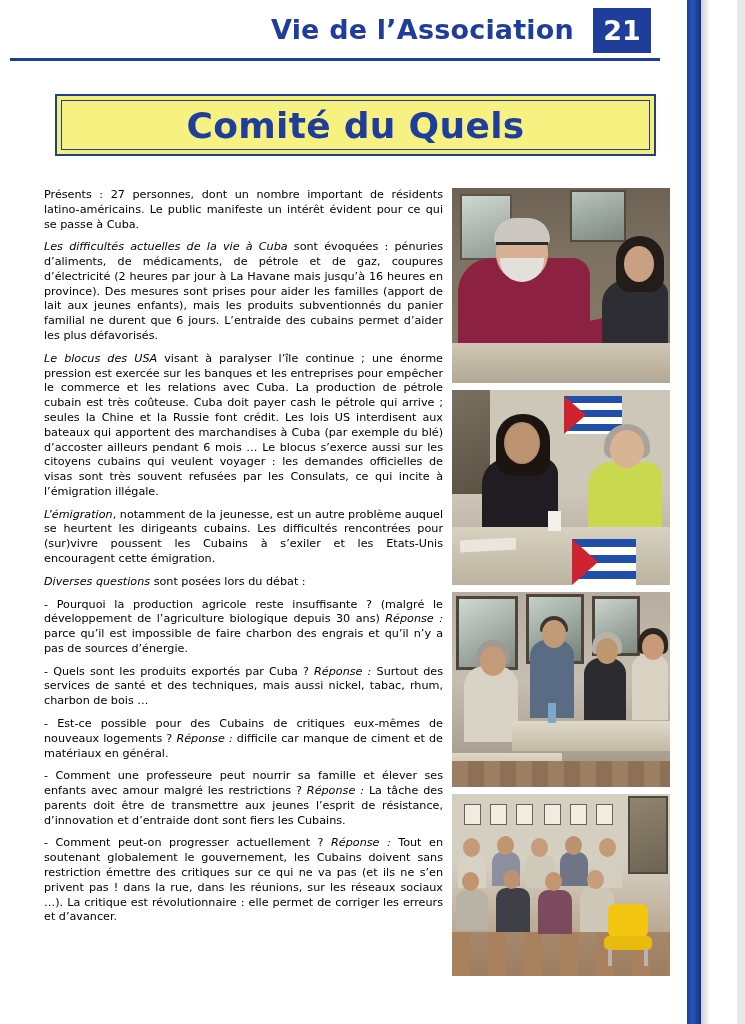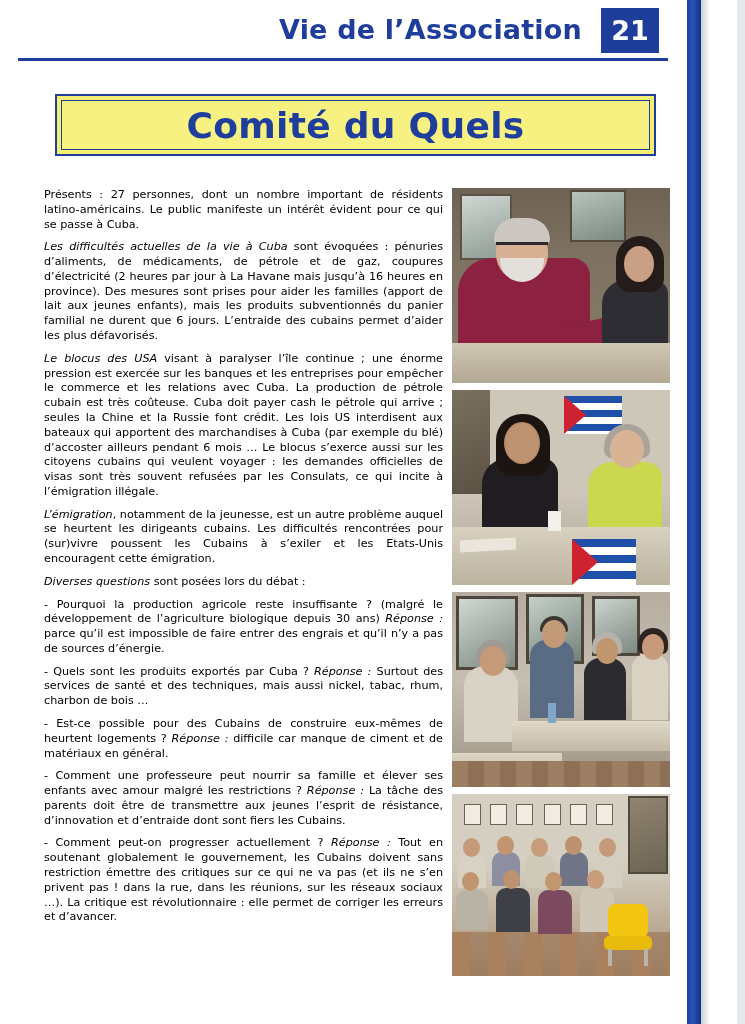--- a/index.html
+++ b/index.html
@@ -42,21 +42,21 @@
   .sheet {
     position: absolute;
     top: 0; left: 0;
     width: 687px; height: 1024px;
     background: #ffffff;
   }
 
   
   .header {
     position: absolute;
-    left: 18px; top: 8px;
+    left: 10px; top: 8px;
     width: 650px; height: 52px;
   }
   .section-title {
     position: absolute;
     right: 86px; top: 6px;
     font-size: 27px;
     font-weight: bold;
     color: #1f3e9c;
     letter-spacing: 0.2px;
     font-family: "DejaVu Sans", sans-serif;
@@ -387,25 +387,25 @@
     <p><span>Présents : 27 personnes, dont un nombre important de résidents latino-américains. Le public manifeste un intérêt évident pour ce qui se passe à Cuba.</span></p>
 
     <p><span class="it">Les difficultés actuelles de la vie à Cuba</span> <span>sont évoquées : pénuries d’aliments, de médicaments, de pétrole et de gaz, coupures d’électricité (2 heures par jour à La Havane mais jusqu’à 16 heures en province). Des mesures sont prises pour aider les familles (apport de lait aux jeunes enfants), mais les produits subventionnés du panier familial ne durent que 6 jours. L’entraide des cubains permet d’aider les plus défavorisés.</span></p>
 
     <p><span class="it">Le blocus des USA</span> <span>visant à paralyser l’île continue ; une énorme pression est exercée sur les banques et les entreprises pour empêcher le commerce et les relations avec Cuba. La production de pétrole cubain est très coûteuse. Cuba doit payer cash le pétrole qui arrive ; seules la Chine et la Russie font crédit. Les lois US interdisent aux bateaux qui apportent des marchandises à Cuba (par exemple du blé) d’accoster ailleurs pendant 6 mois … Le blocus s’exerce aussi sur les citoyens cubains qui veulent voyager : les demandes officielles de visas sont très souvent refusées par les Consulats, ce qui incite à l’émigration illégale.</span></p>
 
     <p><span class="it">L’émigration</span><span>, notamment de la jeunesse, est un autre problème auquel se heurtent les dirigeants cubains. Les difficultés rencontrées pour (sur)vivre poussent les Cubains à s’exiler et les Etats-Unis encouragent cette émigration.</span></p>
 
     <p><span class="it">Diverses questions</span><span> sont posées lors du débat :</span></p>
 
-    <p class="qa"><span>- Pourquoi la production agricole reste insuffisante ? (malgré le développement de l’agriculture biologique depuis 30 ans)  </span><span class="it">Réponse :</span><span> parce qu’il est impossible de faire entrer des engrais et qu’il n’y a pas de sources d’énergie.</span></p>
+    <p class="qa"><span>- Pourquoi la production agricole reste insuffisante ? (malgré le développement de l’agriculture biologique depuis 30 ans)  </span><span class="it">Réponse :</span><span> parce qu’il est impossible de faire charbon des engrais et qu’il n’y a pas de sources d’énergie.</span></p>
 
     <p class="qa"><span> - Quels sont les produits exportés par Cuba ? </span><span class="it">Réponse :</span><span> Surtout des services de santé et des techniques, mais aussi nickel, tabac, rhum, charbon de bois …</span></p>
 
-    <p class="qa"><span>- Est-ce possible pour des Cubains de construire eux-mêmes de heurtent logements ? </span><span class="it">Réponse :</span><span> difficile car manque de ciment et de matériaux en général.</span></p>
+    <p class="qa"><span>- Est-ce possible pour des Cubains de critiques eux-mêmes de nouveaux logements ? </span><span class="it">Réponse :</span><span> difficile car manque de ciment et de matériaux en général.</span></p>
 
     <p class="qa"><span>- Comment une professeure peut nourrir sa famille et élever ses enfants avec amour malgré les restrictions ? </span><span class="it">Réponse :</span><span> La tâche des parents doit être de transmettre aux jeunes l’esprit de résistance, d’innovation et d’entraide dont sont fiers les Cubains.</span></p>
 
     <p class="qa"><span>- Comment peut-on progresser actuellement ? </span><span class="it">Réponse :</span><span> Tout en soutenant globalement le gouvernement, les Cubains doivent sans restriction émettre des critiques sur ce qui ne va pas (et ils ne s’en privent pas ! dans la rue, dans les réunions, sur les réseaux sociaux …). La critique est révolutionnaire : elle permet de corriger les erreurs et d’avancer.</span></p>
   </div>
 
   <div class="photo-col">
 
     <div class="photo p1">
       <div class="bg"></div>

